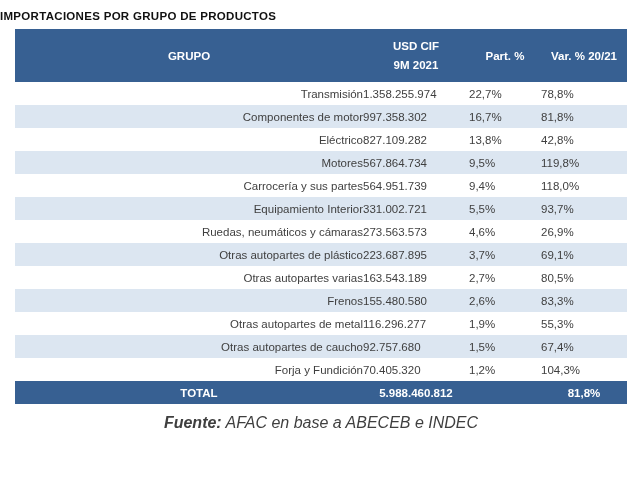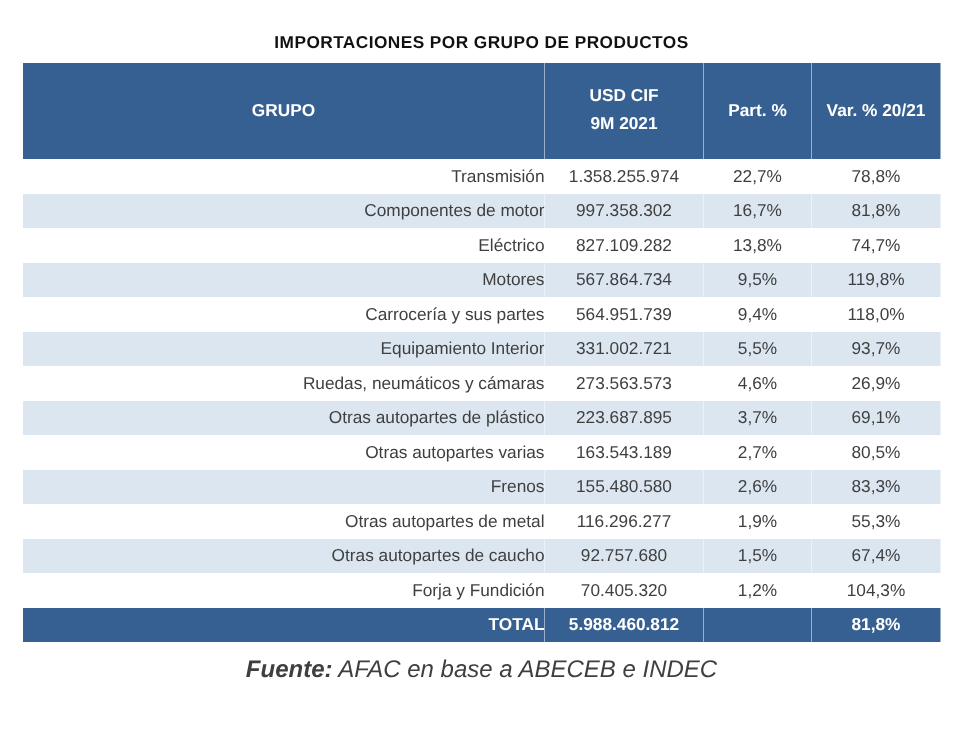--- a/index.html
+++ b/index.html
@@ -13,22 +13,22 @@
     font-family: "Liberation Sans", sans-serif;
     color: #3f3f3f;
     overflow: hidden;
   }
   .page {
     width: 642px;
     height: 487px;
     position: relative;
   }
   .title {
-    padding-top: 23px;
-    text-align: center;
+    padding-top: 10px;
+    text-align: left;
     font-size: 11.5px;
     font-weight: bold;
     color: #111111;
     letter-spacing: 0.3px;
   }
   table.imports {
     border-collapse: collapse;
     table-layout: fixed;
     width: 612px;
     margin: 7px auto 0 auto;
@@ -36,44 +36,44 @@
   }
   table.imports th, table.imports td {
     padding: 0;
     overflow: hidden;
     white-space: nowrap;
   }
   thead th {
     background: #376092;
     color: #ffffff;
     font-weight: bold;
-    height: 64px;
+    height: 53px;
     vertical-align: middle;
     text-align: center;
   }
   th.col-grupo { width: 348px; }
   th.col-usd   { width: 106px; }
   th.col-part  { width: 72px;  }
   th.col-var   { width: 86px;  }
   .usd-header-line { line-height: 19px; }
   tbody td {
     height: 23px;
     vertical-align: middle;
   }
   tbody tr:nth-child(even) { background: #DCE6F1; }
   td.grupo { text-align: right; padding-left: 10px; }
-  td.usd, td.part, td.var { text-align: center; }
+  td.usd, td.part, td.var { }
   tfoot td {
     background: #376092;
     color: #ffffff;
     font-weight: bold;
     height: 23px;
     vertical-align: middle;
   }
-  tfoot td.grupo { text-align: right; padding-left: 20px; }
+  tfoot td.grupo { text-align: center; padding-left: 20px; }
   tfoot td.usd, tfoot td.part, tfoot td.var { text-align: center; }
   .source {
     margin-top: 10px;
     text-align: center;
     font-size: 16px;
     font-style: italic;
     color: #3f3f3f;
   }
   .source .src-prefix { font-weight: bold; }
 </style>
@@ -106,21 +106,21 @@
         <tr>
           <td class="grupo">Componentes de motor</td>
           <td class="usd">997.358.302</td>
           <td class="part">16,7%</td>
           <td class="var">81,8%</td>
         </tr>
         <tr>
           <td class="grupo">Eléctrico</td>
           <td class="usd">827.109.282</td>
           <td class="part">13,8%</td>
-          <td class="var">74,7%</td>
+          <td class="var">42,8%</td>
         </tr>
         <tr>
           <td class="grupo">Motores</td>
           <td class="usd">567.864.734</td>
           <td class="part">9,5%</td>
           <td class="var">119,8%</td>
         </tr>
         <tr>
           <td class="grupo">Carrocería y sus partes</td>
           <td class="usd">564.951.739</td>

